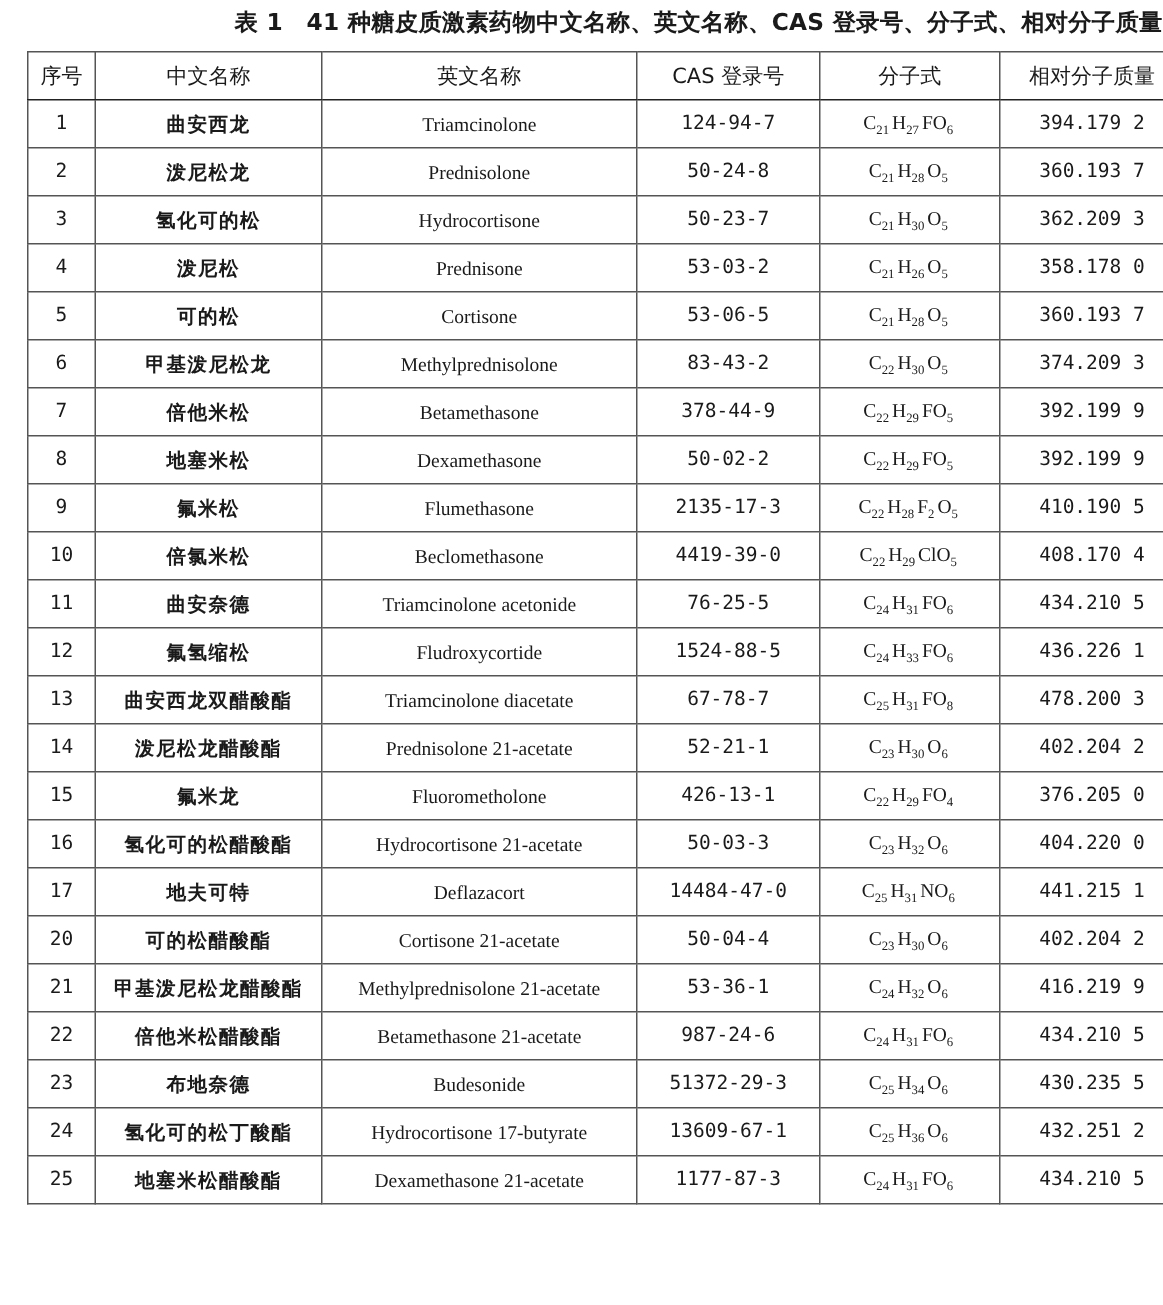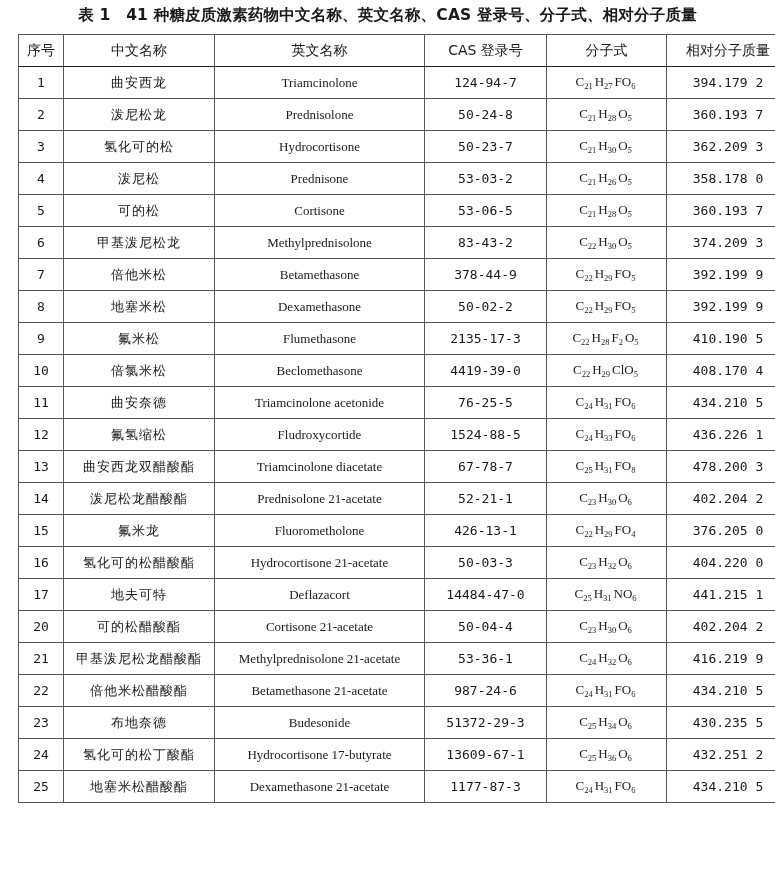--- a/index.html
+++ b/index.html
@@ -1,18 +1,18 @@
 <!DOCTYPE html>
 <html><head>
 <meta charset="utf-8">
 <style>
   html, body { margin: 0; padding: 0; background: #ffffff; }
   body { width: 775px; height: 870px; overflow: hidden; font-family: "DejaVu Serif", "Liberation Serif", serif; color: #1a1a1a; }
   .title {
-    position: absolute; left: 0; top: 4px; width: 775px; text-align: center;
+    position: absolute; left: 0; top: 4px; width: 775px; text-align: right;
     font-family: "DejaVu Sans", "Liberation Sans", sans-serif; font-weight: bold;
     font-size: 15.5px; letter-spacing: 0.2px; line-height: 22px;
   }
   table.t {
     position: absolute; left: 18px; top: 34px; width: 771px;
     border-collapse: collapse; table-layout: fixed;
     border: 1.5px solid #222;
   }
   table.t col.c0 { width: 45px; }
   table.t col.c1 { width: 151px; }
@@ -23,21 +23,21 @@
   table.t th, table.t td {
     border: 1px solid #555; text-align: center; vertical-align: middle;
     padding: 0; white-space: nowrap; overflow: hidden;
   }
   table.t th {
     height: 31px; font-weight: normal; font-size: 14px;
     font-family: "DejaVu Sans", "Liberation Sans", sans-serif;
     border-bottom: 1.5px solid #222;
   }
   table.t td { height: 31px; font-size: 13px; }
-  td.cn { font-family: "DejaVu Sans", "Liberation Sans", sans-serif; font-size: 14px; letter-spacing: 1px; }
+  td.cn { font-family: "DejaVu Sans", "Liberation Sans", sans-serif; font-size: 14px; letter-spacing: 1px; font-weight: bold; }
   td.en { font-family: "Liberation Serif", "DejaVu Serif", serif; font-size: 13.5px; }
   td.num, td.cas, td.mw { font-family: "DejaVu Sans Mono", "Liberation Mono", monospace; font-size: 12.5px; }
   td.formula { font-family: "Liberation Serif", "DejaVu Serif", serif; font-size: 14px; }
   td.formula sub { font-size: 8.5px; vertical-align: -3px; margin-right: 2px; }
 </style>
 </head>
 <body>
 
 <div class="title">表 1　41 种糖皮质激素药物中文名称、英文名称、CAS 登录号、分子式、相对分子质量</div>
 

